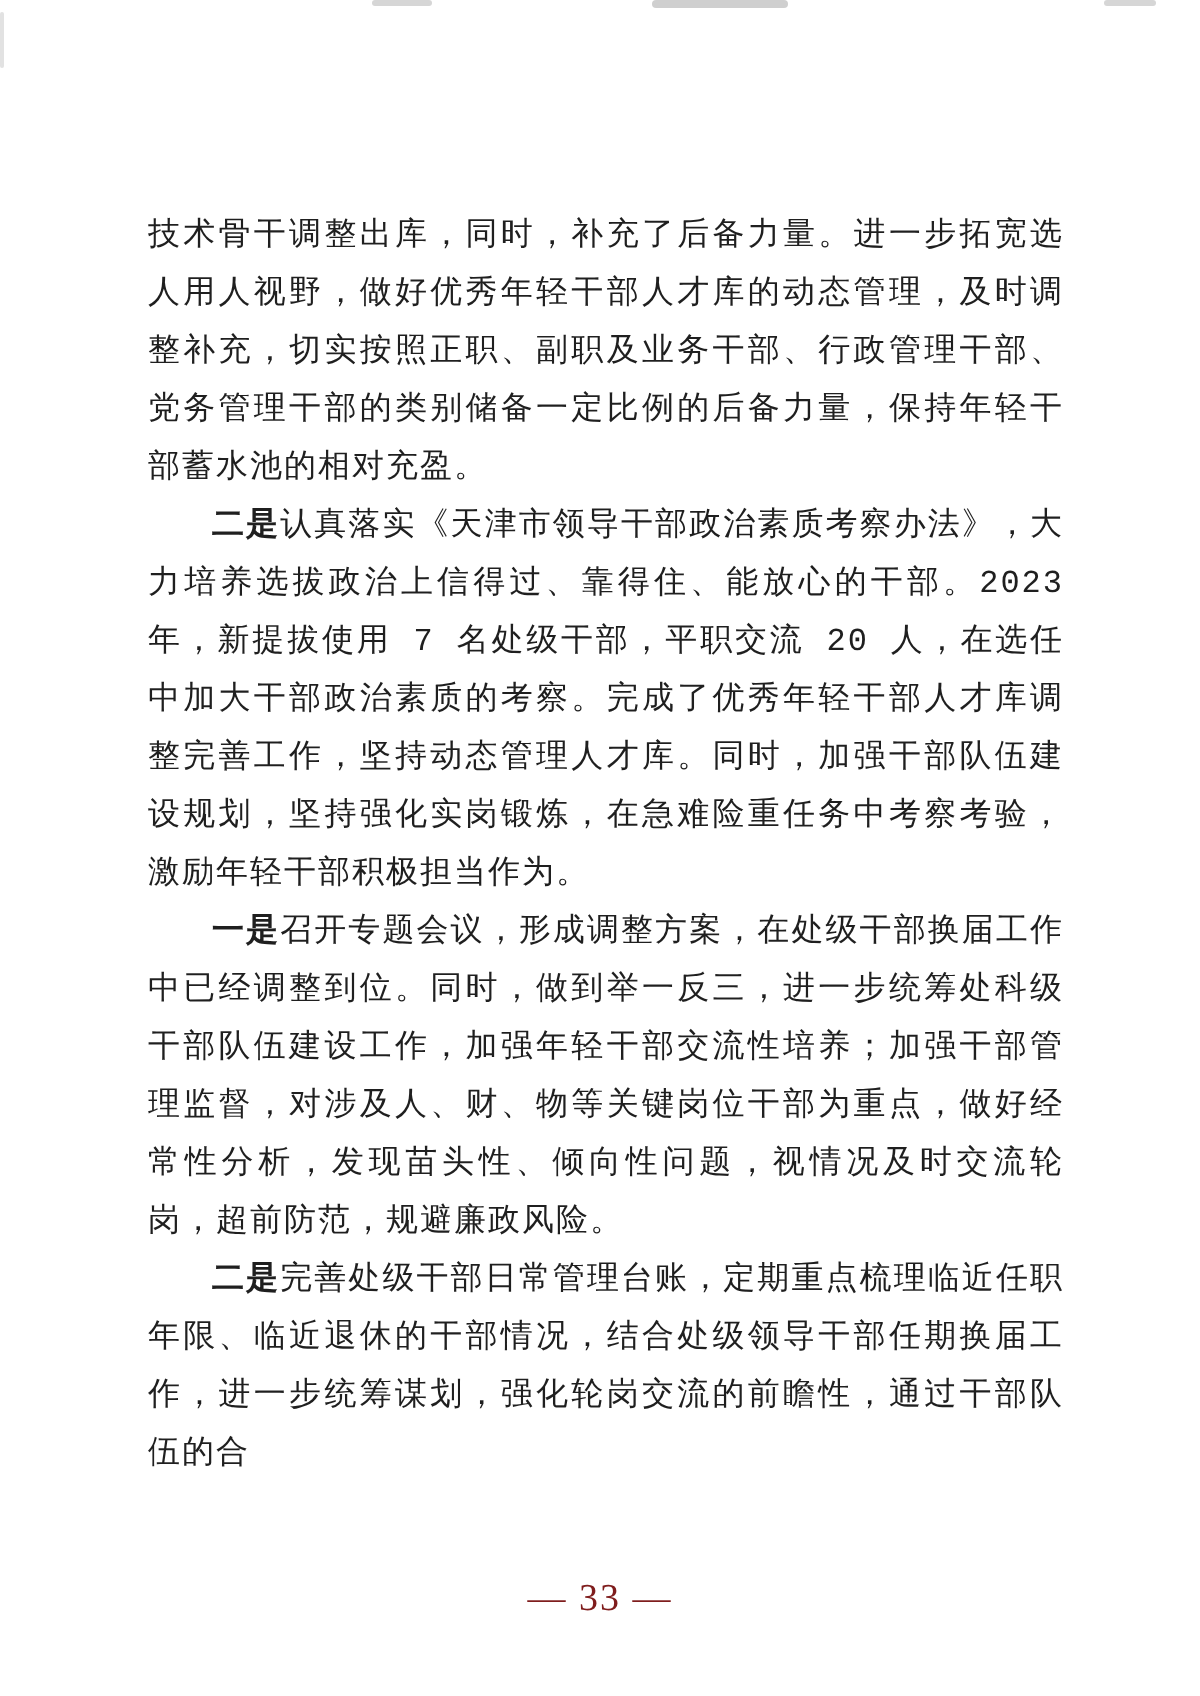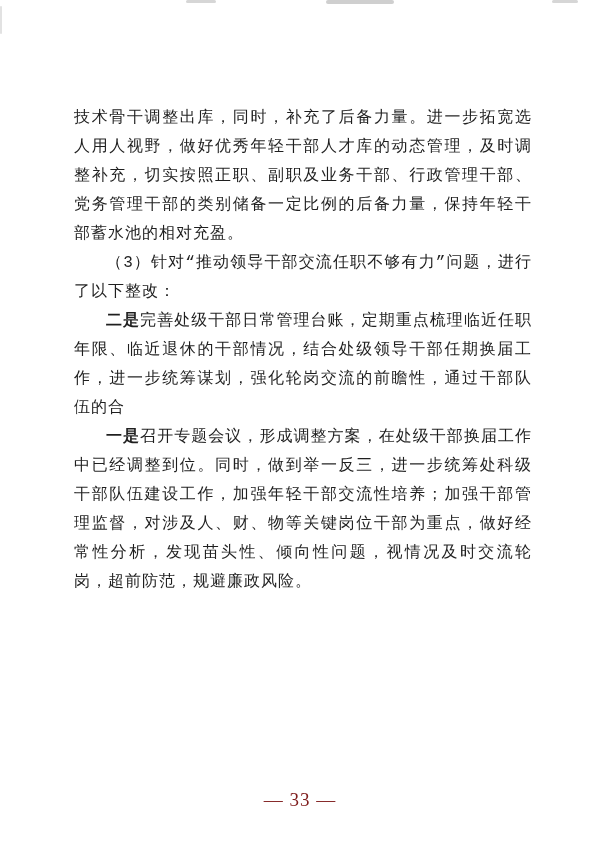--- a/index.html
+++ b/index.html
@@ -65,19 +65,19 @@
 <body>
 
 <div class="page">
   <div class="artifact a1"></div>
   <div class="artifact a2"></div>
   <div class="artifact a3"></div>
   <div class="artifact a4"></div>
 
   <div class="doc-body">
       <p class="para">技术骨干调整出库，同时，补充了后备力量。进一步拓宽选人用人视野，做好优秀年轻干部人才库的动态管理，及时调整补充，切实按照正职、副职及业务干部、行政管理干部、党务管理干部的类别储备一定比例的后备力量，保持年轻干部蓄水池的相对充盈。</p>
-      <p class="para indent">（3）针对“推动领导干部交流任职不够有力”问题，进行了以下整改：</p>
+      <p class="para indent"><b>二是</b>认真落实《天津市领导干部政治素质考察办法》，大力培养选拔政治上信得过、靠得住、能放心的干部。2023 年，新提拔使用 7 名处级干部，平职交流 20 人，在选任中加大干部政治素质的考察。完成了优秀年轻干部人才库调整完善工作，坚持动态管理人才库。同时，加强干部队伍建设规划，坚持强化实岗锻炼，在急难险重任务中考察考验，激励年轻干部积极担当作为。</p>
+      <p class="para indent"><b>一是</b>召开专题会议，形成调整方案，在处级干部换届工作中已经调整到位。同时，做到举一反三，进一步统筹处科级干部队伍建设工作，加强年轻干部交流性培养；加强干部管理监督，对涉及人、财、物等关键岗位干部为重点，做好经常性分析，发现苗头性、倾向性问题，视情况及时交流轮岗，超前防范，规避廉政风险。</p>
       <p class="para indent"><b>二是</b>完善处级干部日常管理台账，定期重点梳理临近任职年限、临近退休的干部情况，结合处级领导干部任期换届工作，进一步统筹谋划，强化轮岗交流的前瞻性，通过干部队伍的合</p>
-      <p class="para indent"><b>一是</b>召开专题会议，形成调整方案，在处级干部换届工作中已经调整到位。同时，做到举一反三，进一步统筹处科级干部队伍建设工作，加强年轻干部交流性培养；加强干部管理监督，对涉及人、财、物等关键岗位干部为重点，做好经常性分析，发现苗头性、倾向性问题，视情况及时交流轮岗，超前防范，规避廉政风险。</p>
     </div>
 
   <div class="page-number">— 33 —</div>
 </div>
 
 </body></html>

